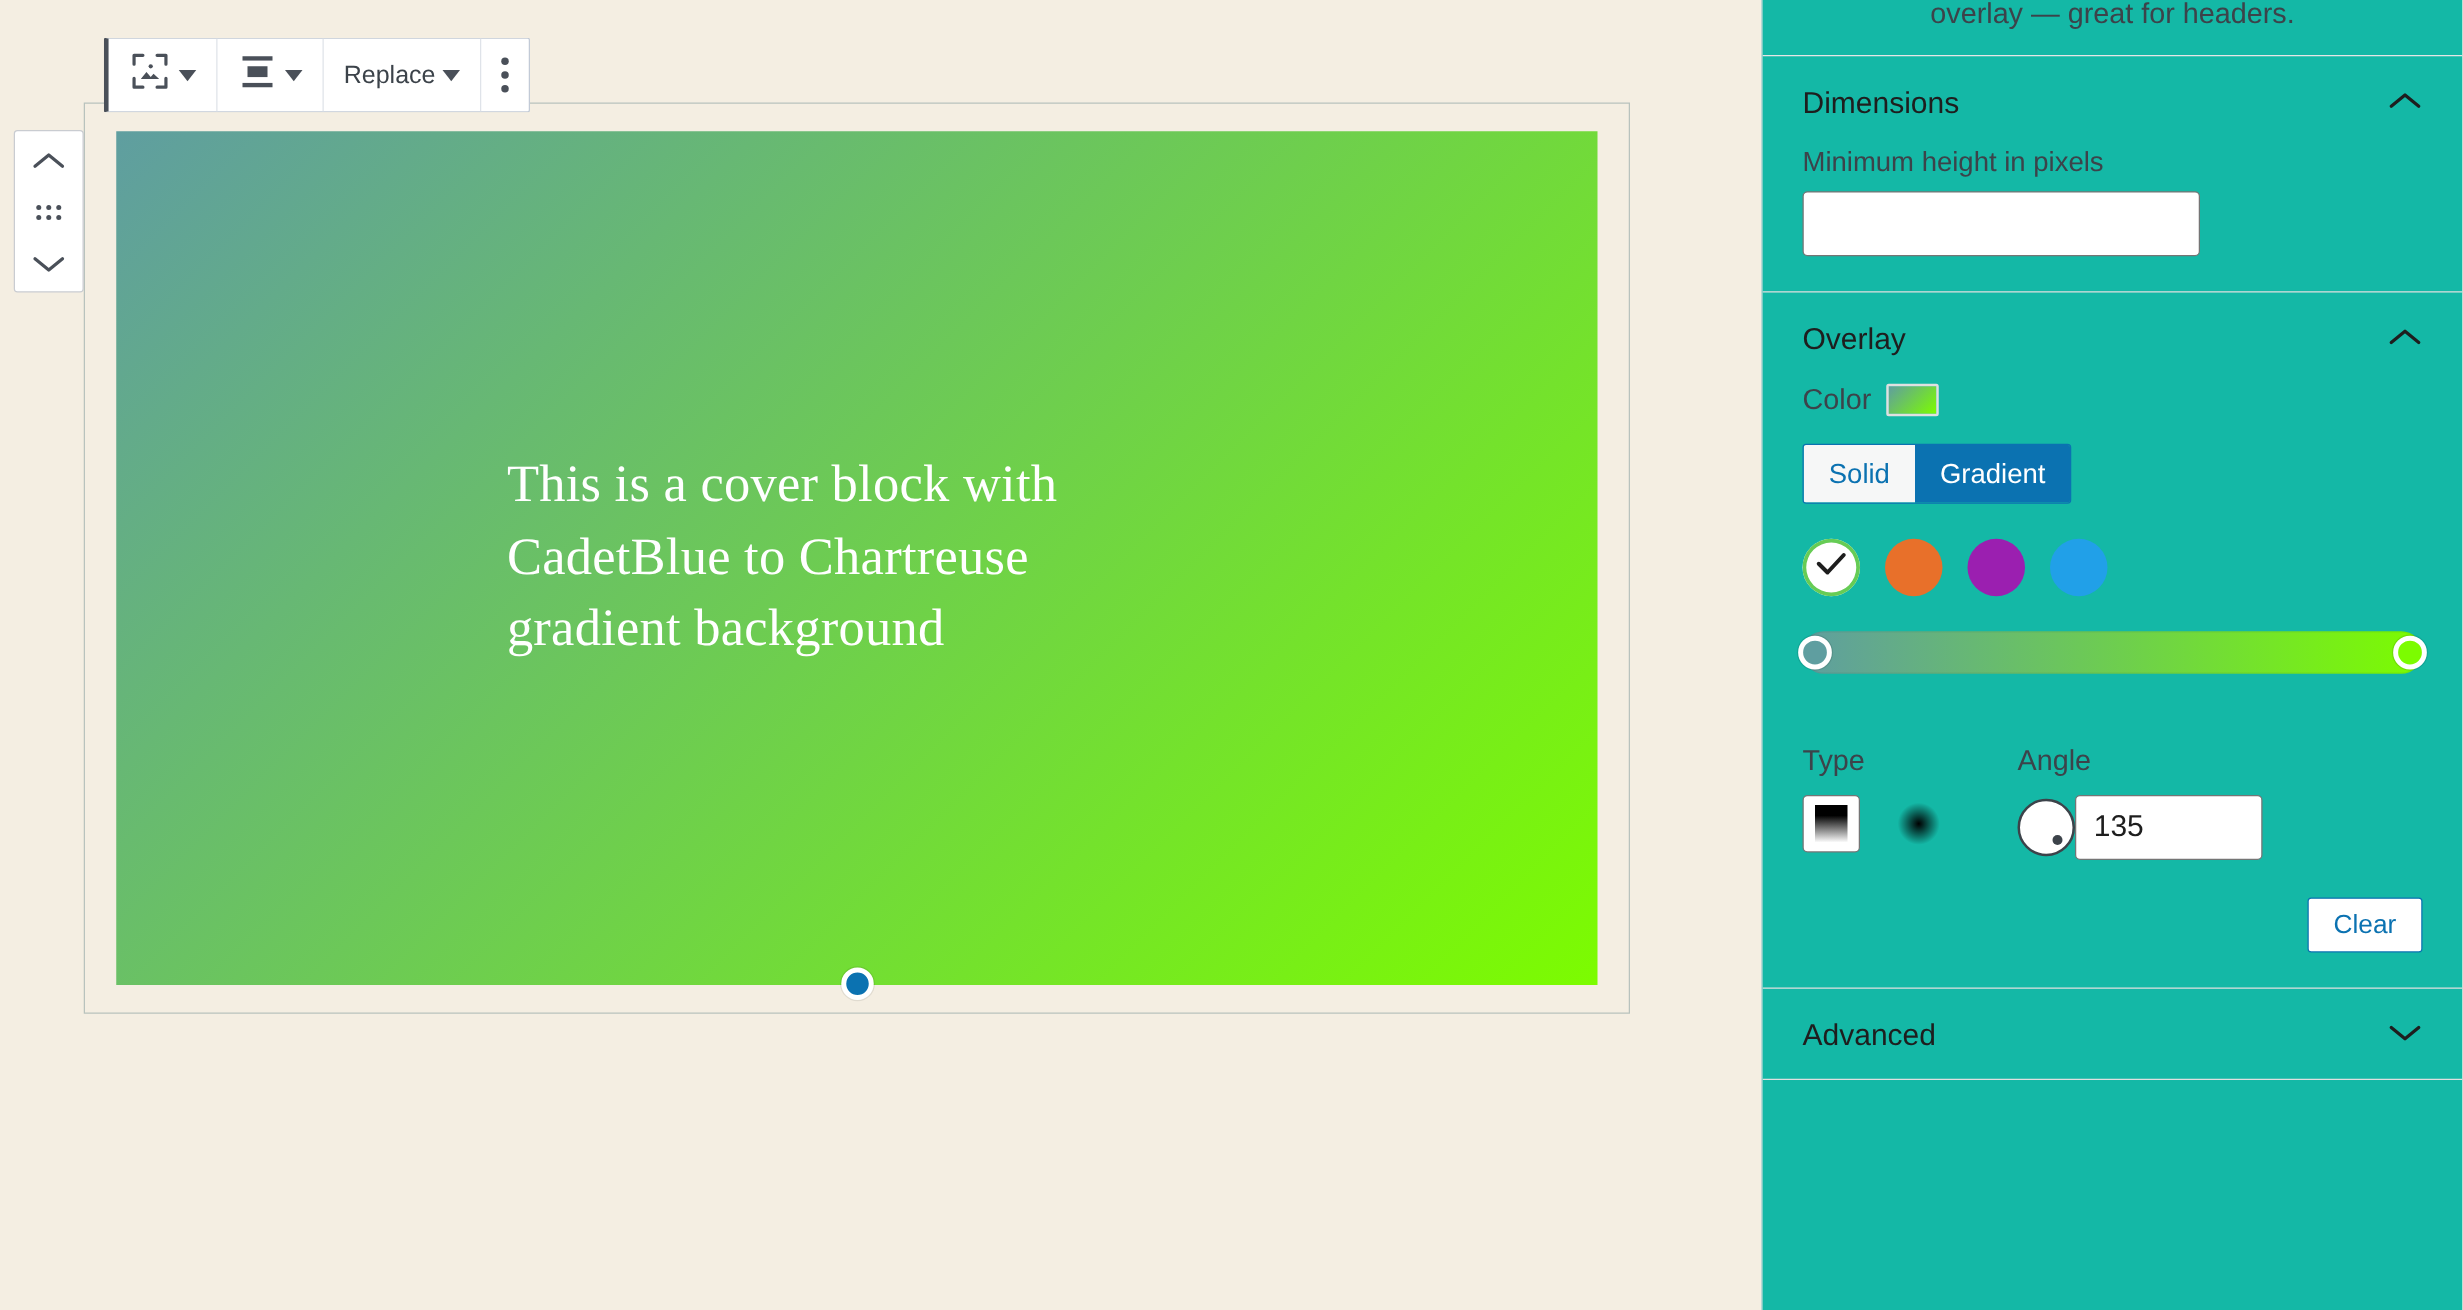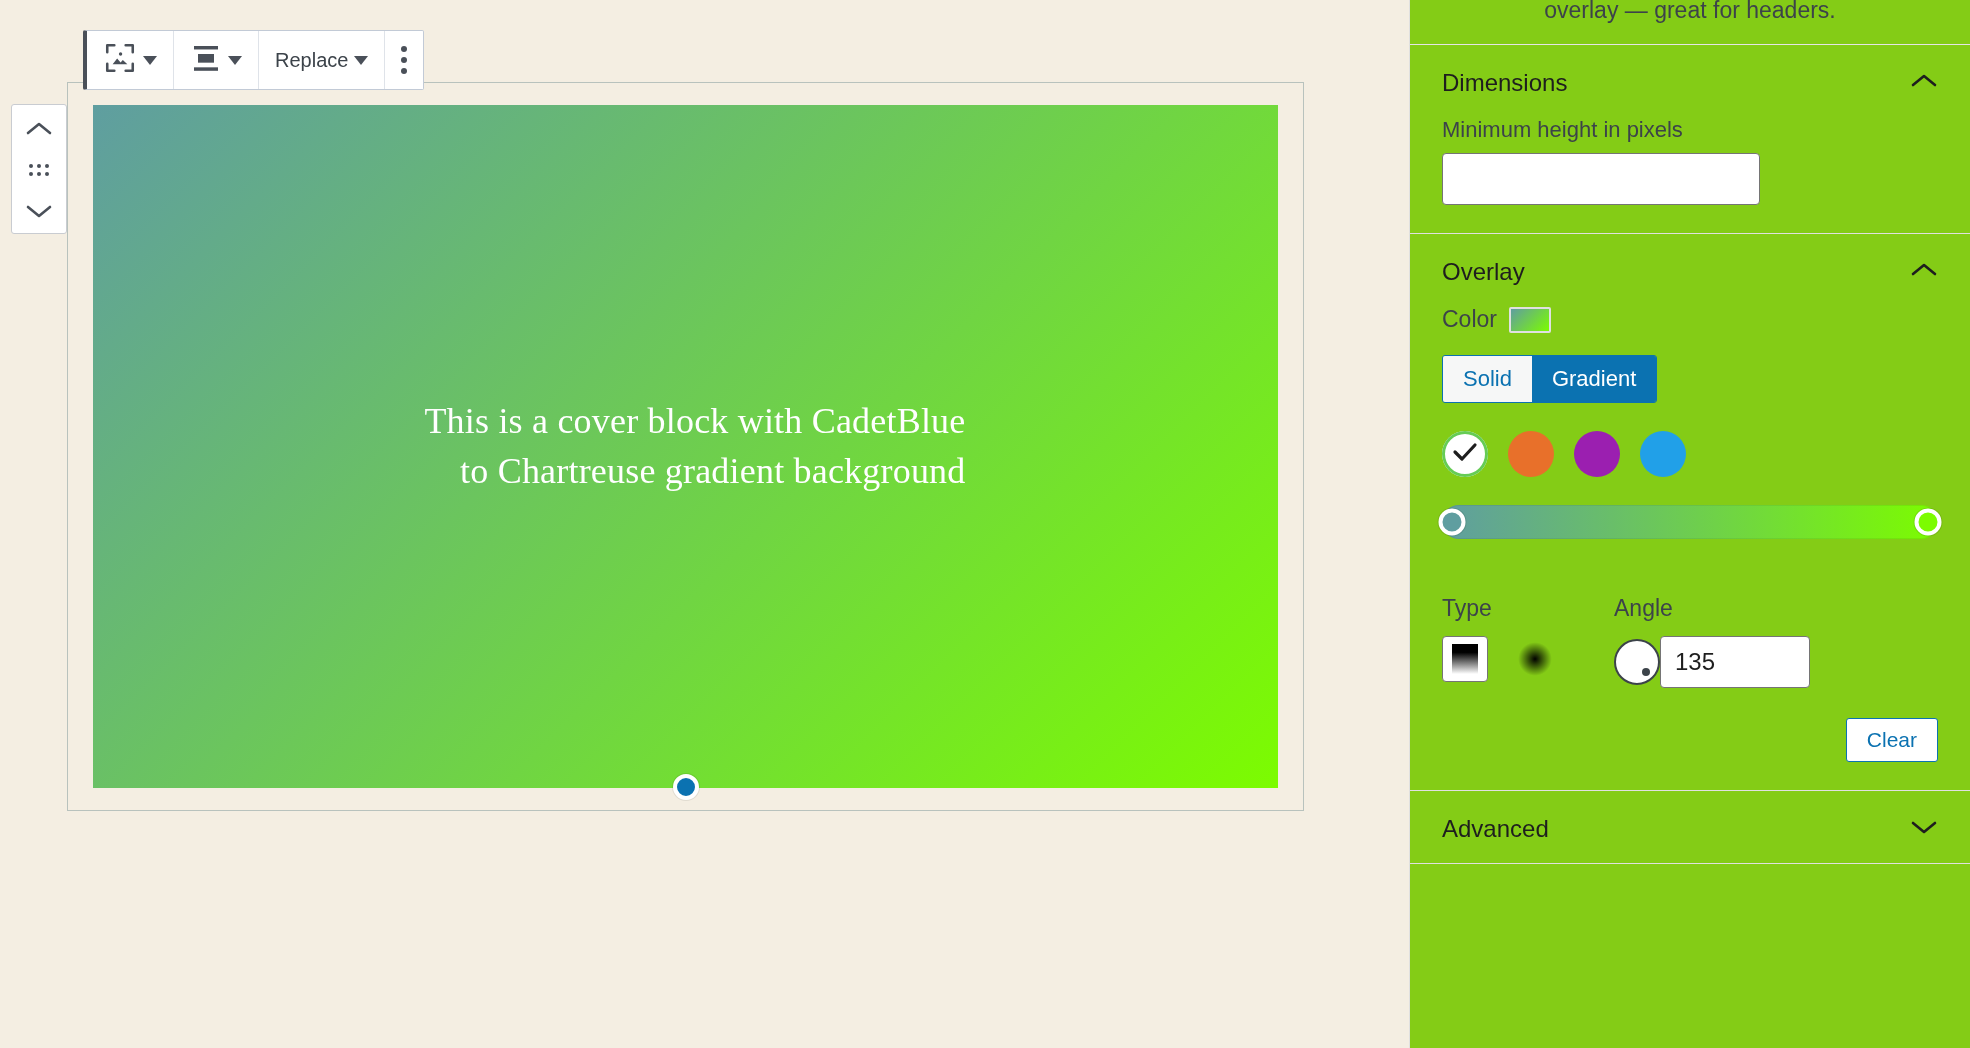--- a/index.html
+++ b/index.html
@@ -143,23 +143,23 @@
     top: 22px;
     width: 1185px;
     height: 683px;
     display: flex;
     align-items: center;
     justify-content: center;
   }
   #cover-inner-text {
     color: #ffffff;
     font-family: "Liberation Serif", "DejaVu Serif", serif;
-    font-size: 36px;
+    font-size: 42px;
     line-height: 1.38;
-    text-align: right;
+    text-align: left;
     max-width: 560px;
     letter-spacing: 0.2px;
   }
   #resize-handle {
     position: absolute;
     left: 50%;
     bottom: -12px;
     transform: translateX(-50%);
     width: 26px;
     height: 26px;
@@ -170,21 +170,21 @@
     cursor: ns-resize;
     z-index: 5;
   }
 
   
   #sidebar {
     position: absolute;
     right: 0; top: 0;
     width: 561px;
     height: 1048px;
-    background: #84cc16;
+    background: #14b8a6;
     border-left: 1px solid #e0e0e0;
     overflow: hidden;
   }
   .sb-panel {
     border-bottom: 1px solid #e0e0e0;
     padding: 0 32px;
   }
   .sb-head {
     display: flex;
     align-items: center;

